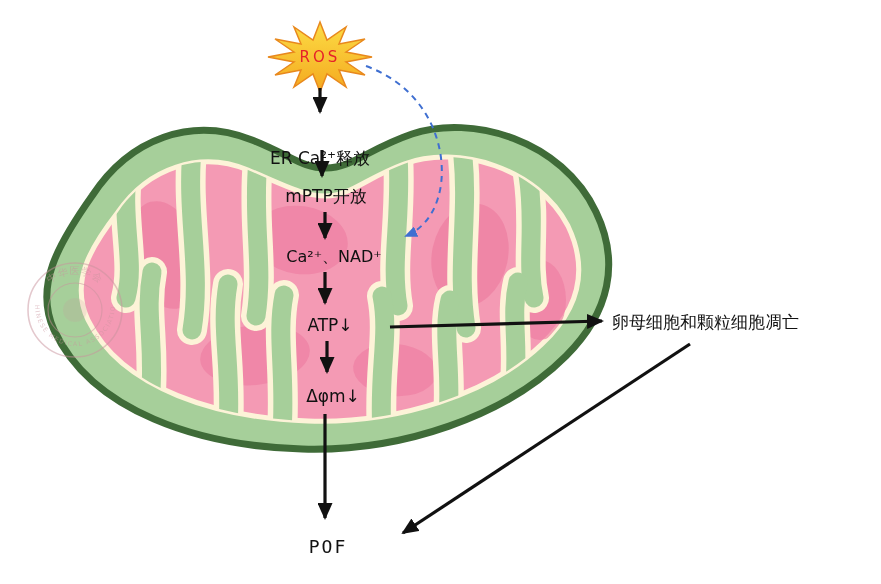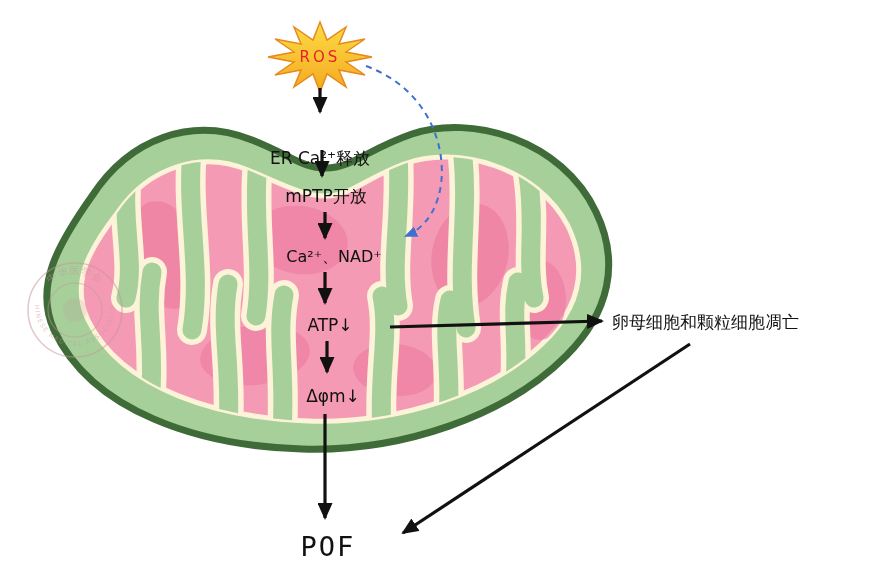--- a/index.html
+++ b/index.html
@@ -10,21 +10,21 @@
   #figure-svg{position:absolute;left:0;top:0;width:881px;height:584px;}
   .lbl{
     position:absolute;transform:translate(-50%,-50%);
     color:#111;font-weight:400;white-space:nowrap;z-index:5;
     font-family:"DejaVu Sans",sans-serif;
   }
   .lbl-ros{color:#e62129;font-size:15px;letter-spacing:3px;z-index:6;}
   .lbl-step{font-size:17px;}
   .lbl-small{font-size:16px;}
   .lbl-apoptosis{transform:translate(0,-50%);font-size:17px;}
-  .lbl-pof{font-size:27px;letter-spacing:2px;font-family:"DejaVu Sans Mono","DejaVu Sans",sans-serif;}
+  .lbl-pof{font-size:18px;letter-spacing:2px;font-family:"DejaVu Sans Mono","DejaVu Sans",sans-serif;}
 </style>
 </head>
 <body>
 
 <div id="stage">
 
   <svg id="figure-svg" viewBox="0 0 881 584">
     <defs>
       <linearGradient id="starGrad" x1="0" y1="0" x2="0" y2="1">
         <stop offset="0" stop-color="#fcdd45"></stop>

